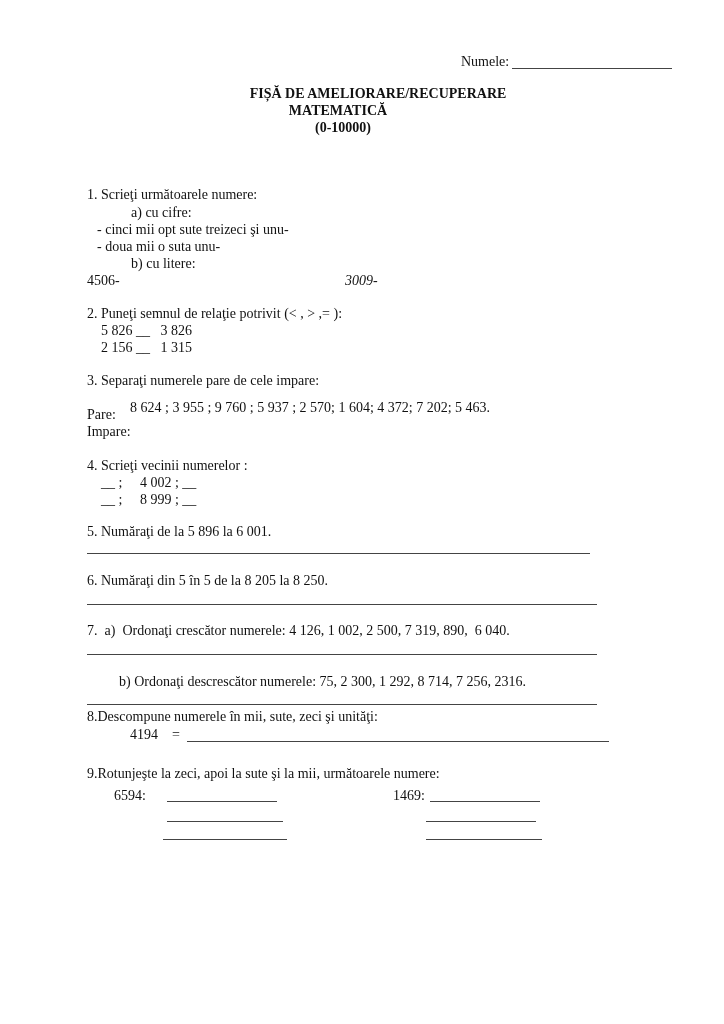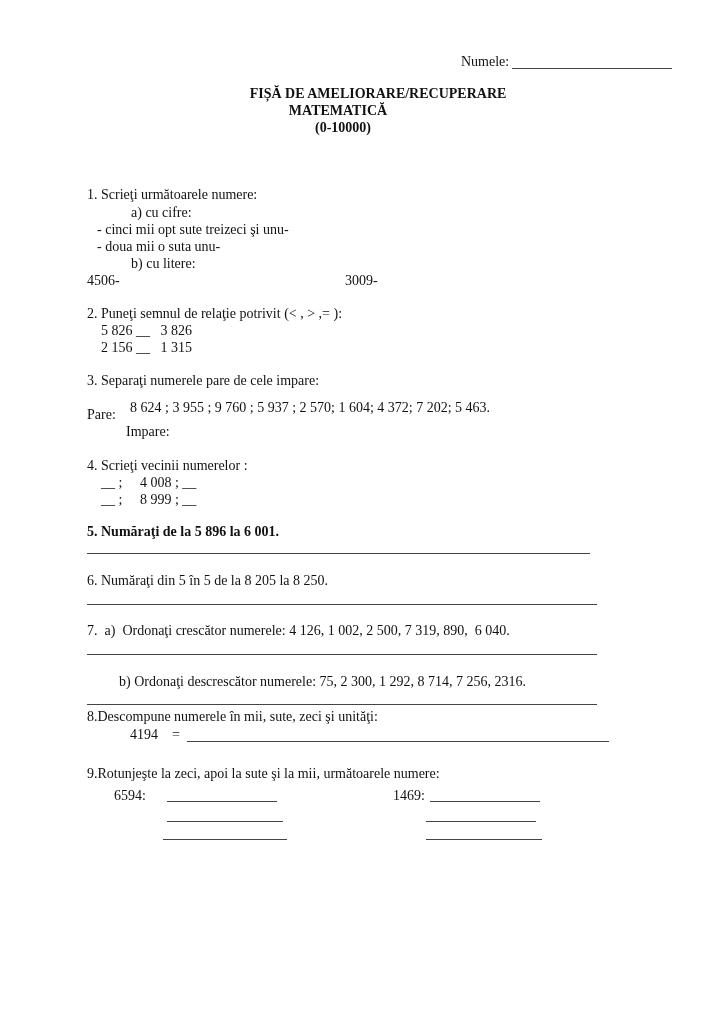--- a/index.html
+++ b/index.html
@@ -19,36 +19,36 @@
 <div class="abs bold center" style="left:0; width:724px; top:86px;">FIȘĂ DE AMELIORARE/RECUPERARE</div>
 <div class="abs bold center" style="left:0; width:644px; top:103px;">MATEMATICĂ</div>
 <div class="abs bold center" style="left:0; width:654px; top:120px;">(0-10000)</div>
 
 <div class="abs" style="left:87px; top:187px;">1. Scrieţi următoarele numere:</div>
 <div class="abs" style="left:131px; top:205px;">a) cu cifre:</div>
 <div class="abs" style="left:97px; top:222px;">- cinci mii opt sute treizeci şi unu-</div>
 <div class="abs" style="left:97px; top:239px;">- doua mii o suta unu-</div>
 <div class="abs" style="left:131px; top:256px;">b) cu litere:</div>
 <div class="abs" style="left:87px; top:273px;">4506-</div>
-<div class="abs" style="left:345px; top:273px;">3009-</div>
+<div class="abs" style="left:345px; top:273px;font-style:italic;">3009-</div>
 
 <div class="abs" style="left:87px; top:306px;">2. Puneţi semnul de relaţie potrivit (&lt; , &gt; ,= ):</div>
 <div class="abs" style="left:101px; top:323px; white-space:pre;">5 826 __   3 826</div>
 <div class="abs" style="left:101px; top:340px; white-space:pre;">2 156 __   1 315</div>
 
 <div class="abs" style="left:87px; top:373px;text-align:center;">3. Separaţi numerele pare de cele impare:</div>
 <div class="abs" style="left:104px; top:400px;margin-left:26px;">8 624 ; 3 955 ; 9 760 ; 5 937 ; 2 570; 1 604; 4 372; 7 202; 5 463.</div>
 <div class="abs" style="left:87px; top:407px;text-align:right;">Pare:</div>
-<div class="abs" style="left:87px; top:424px;margin-left:39px;">Impare:</div>
+<div class="abs" style="left:87px; top:424px;">Impare:</div>
 
 <div class="abs" style="left:87px; top:458px;">4. Scrieţi vecinii numerelor :</div>
-<div class="abs" style="left:101px; top:475px; white-space:pre;">__ ;     4 008 ; __</div>
+<div class="abs" style="left:101px; top:475px; white-space:pre;">__ ;     4 002 ; __</div>
 <div class="abs" style="left:101px; top:492px; white-space:pre;">__ ;     8 999 ; __</div>
 
-<div class="abs" style="left:87px; top:524px;font-weight:bold;">5. Număraţi de la 5 896 la 6 001.</div>
+<div class="abs" style="left:87px; top:524px;">5. Număraţi de la 5 896 la 6 001.</div>
 <div class="line" style="left:87px; top:553px; width:503px;"></div>
 
 <div class="abs" style="left:87px; top:573px;">6. Număraţi din 5 în 5 de la 8 205 la 8 250.</div>
 <div class="line" style="left:87px; top:604px; width:510px;"></div>
 
 <div class="abs" style="left:87px; top:623px; white-space:pre;">7.  a)  Ordonaţi crescător numerele: 4 126, 1 002, 2 500, 7 319, 890,  6 040.</div>
 <div class="line" style="left:87px; top:654px; width:510px;"></div>
 <div class="abs" style="left:107px; top:674px;padding-left:12px;">b) Ordonaţi descrescător numerele: 75, 2 300, 1 292, 8 714, 7 256, 2316.</div>
 <div class="line" style="left:87px; top:704px; width:510px;"></div>
 

